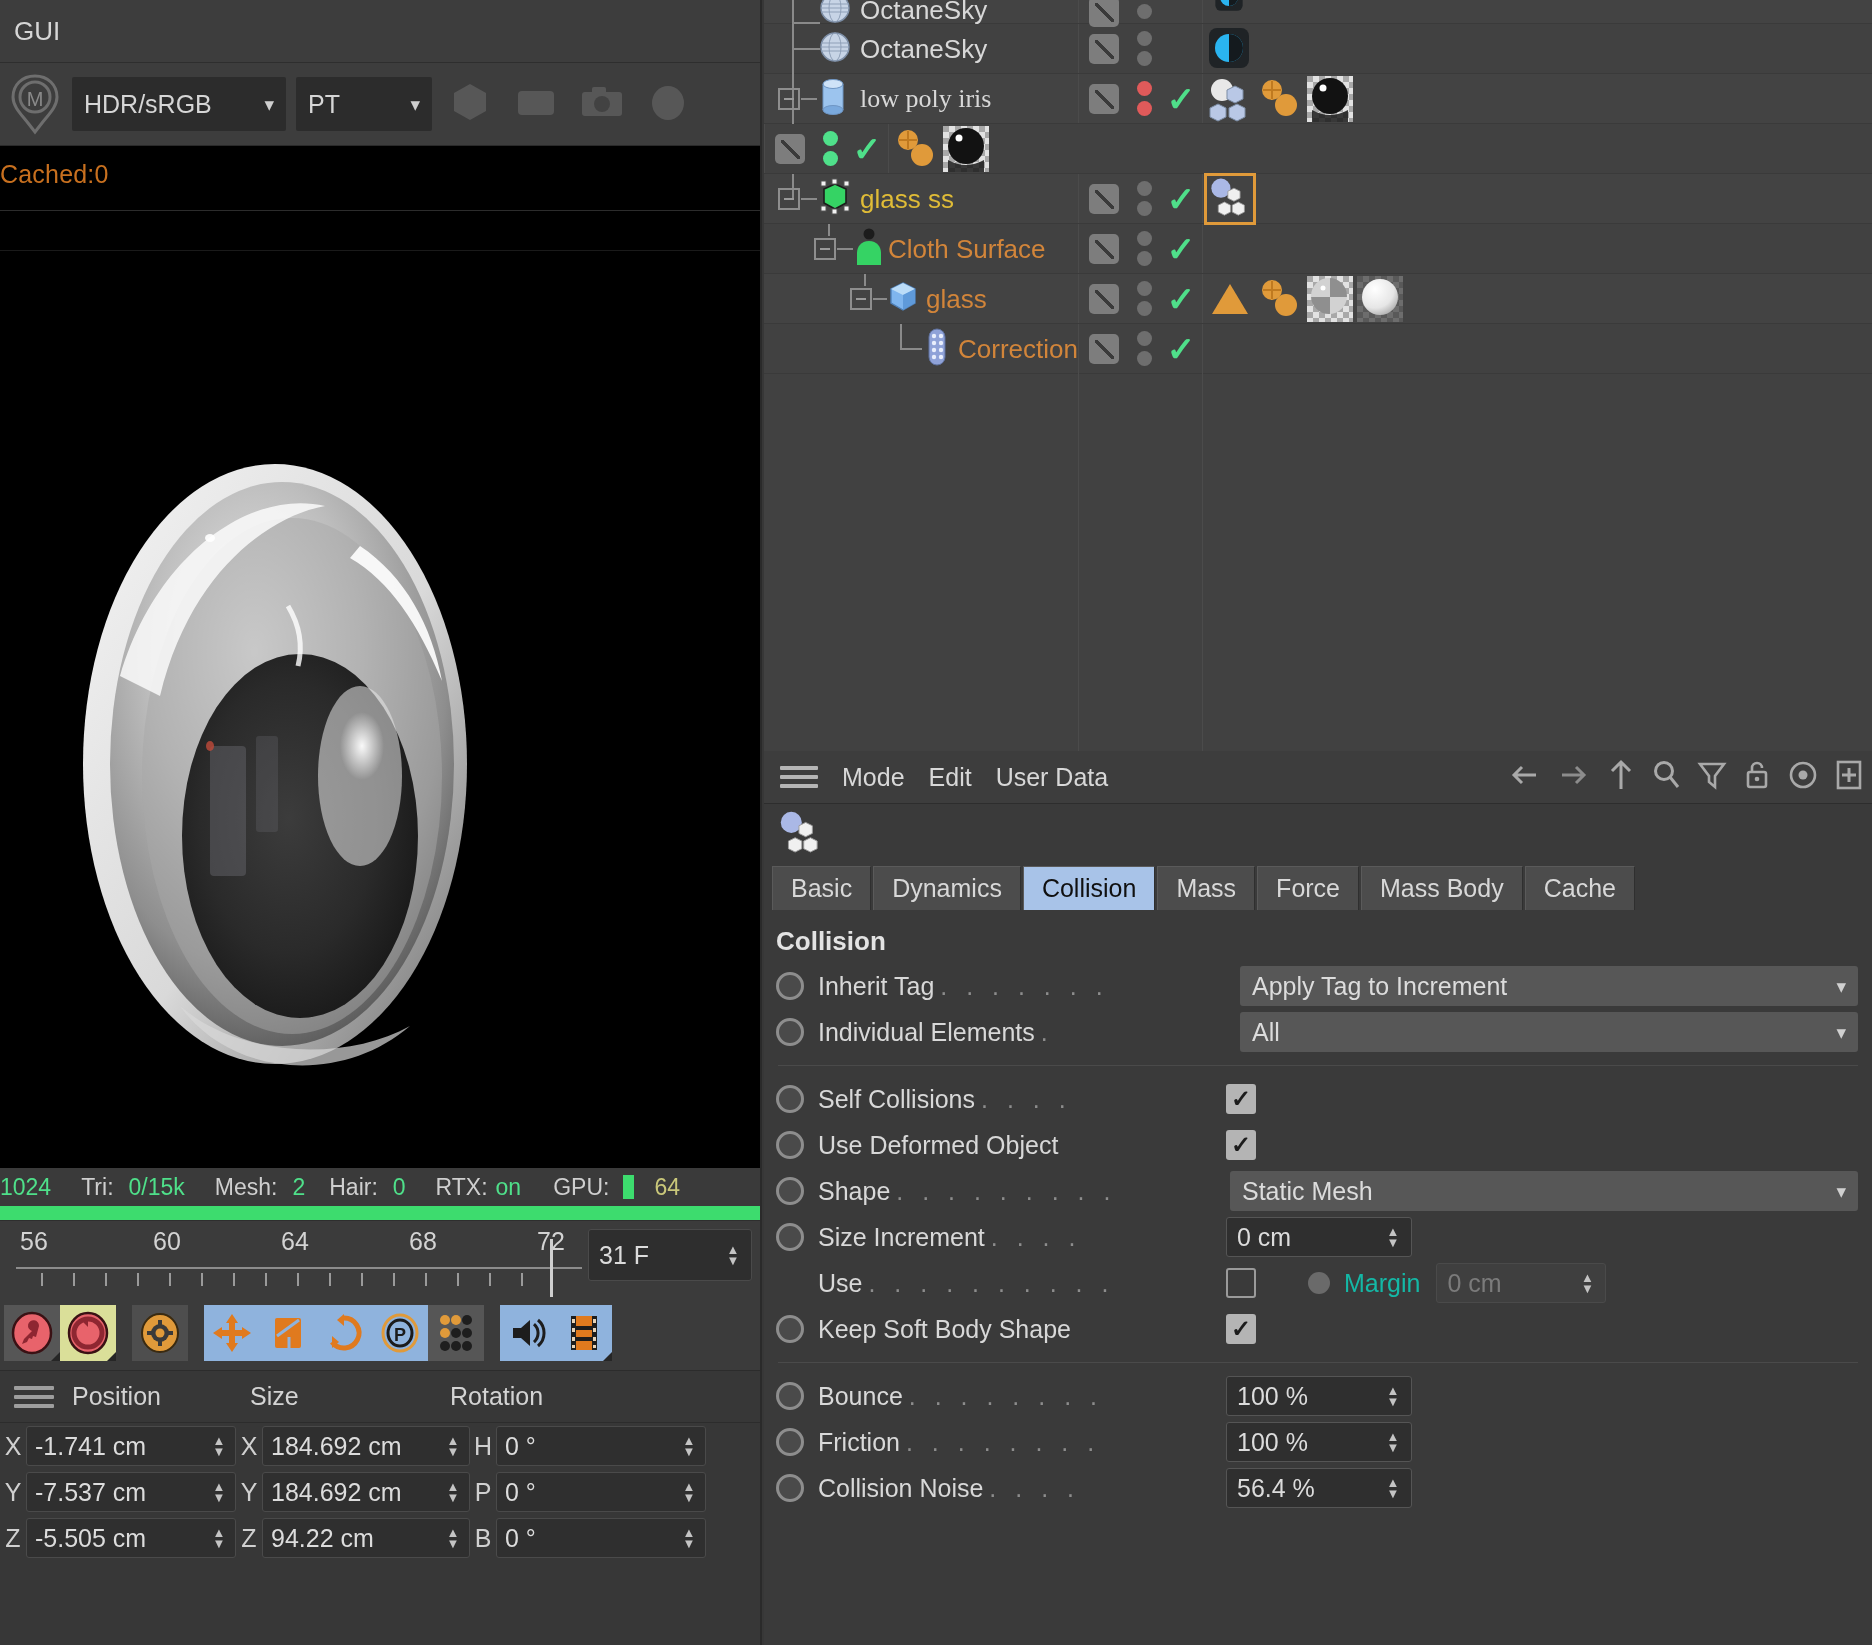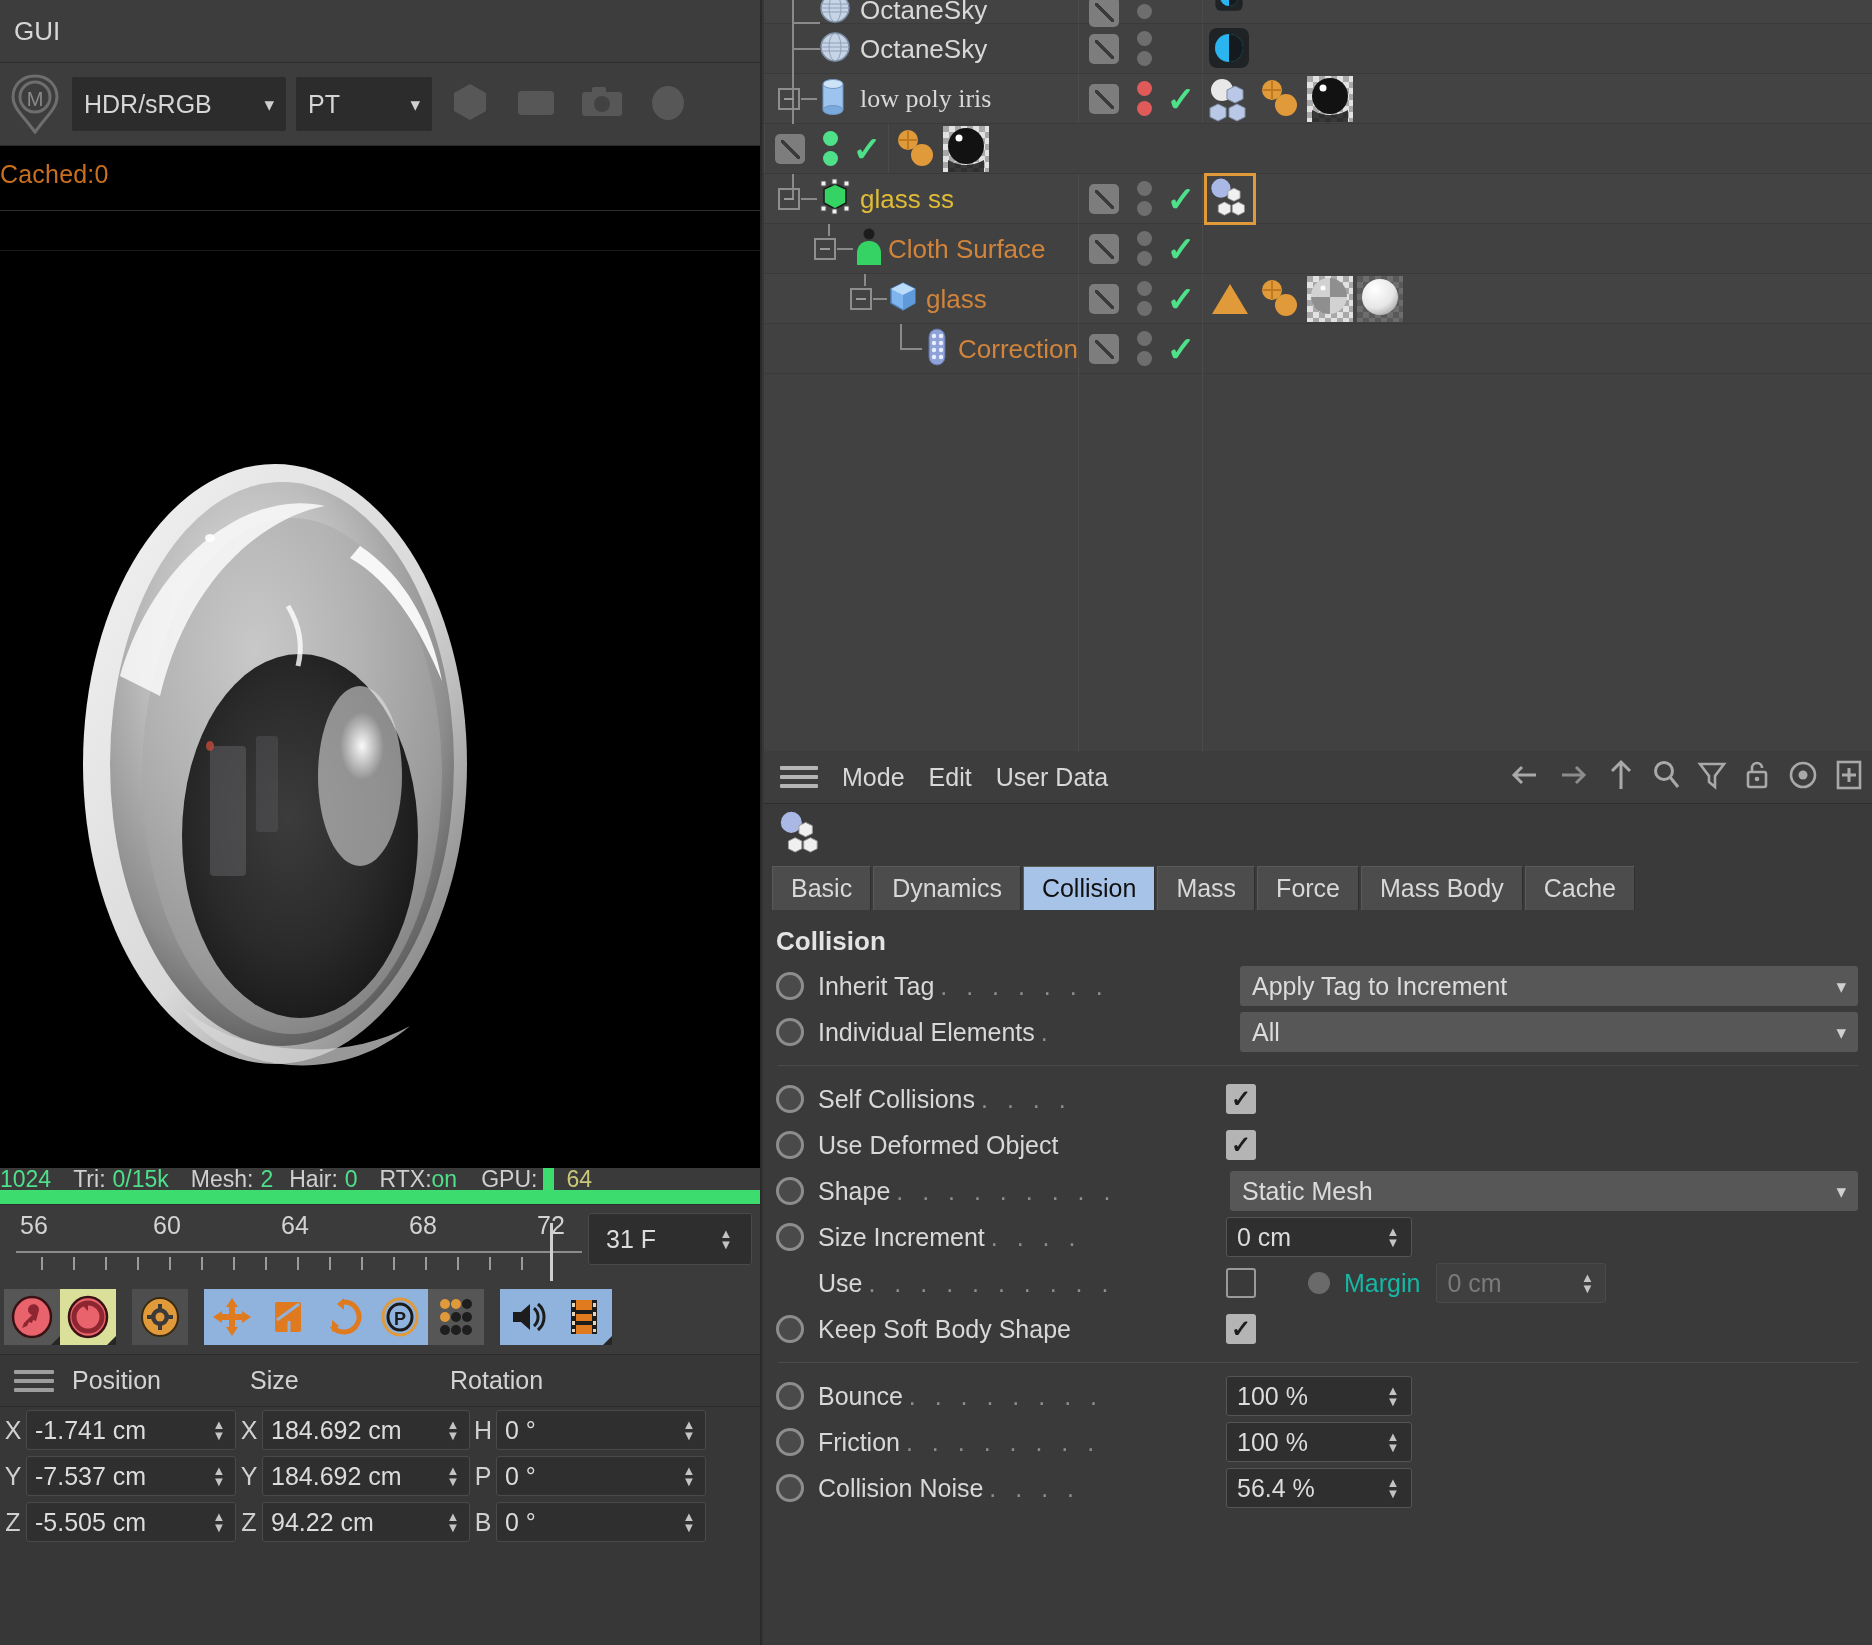--- a/index.html
+++ b/index.html
@@ -47,44 +47,44 @@
   #cached-label {
     position: absolute; left: 0; top: 14px;
     color: #c8701f; font-size: 25px; letter-spacing: .2px;
   }
   #vp-divider1 { position:absolute; left:0; top:64px; width:100%; height:1px; background:#2c2c2c;}
   #vp-divider2 { position:absolute; left:0; top:104px; width:100%; height:1px; background:#1a1a1a;}
   .glass-render { position: absolute; left: 60px; top: 300px; }
 
   
   #status-bar {
-    height: 22px; background: #3a3a3a;
+    height: 38px; background: #3a3a3a;
     display: flex; align-items: center; font-size: 23px;
-    color: #cfcfcf; gap: 0px; padding-left: 0px;
+    color: #cfcfcf; gap: 8px; padding-left: 0px;
   }
   #status-bar .seg { white-space: nowrap; }
   #status-bar .g { color: #4fe08a; }
   #status-bar .y { color: #c9c77a; }
   #gpu-bar { display:inline-block; width:11px; height:24px; background:#3ddc6e; vertical-align:-4px; margin:0 6px;}
   #progress-strip { height: 14px; background: #3ddc6e; }
 
   
   #timeline {
     position: relative; height: 76px; background: #3b3b3b;
     border-top: 1px solid #2e2e2e;
   }
   #tl-ruler { position: absolute; left:12px; top:0; width: 584px; height: 76px; }
   .tl-num { position: absolute; top: 6px; color: #d3d3d3; font-size: 25px; }
   #tl-axis { position:absolute; left: 4px; top: 46px; width: 566px; height: 2px; background:#8c8c8c;}
   .tl-tick { position:absolute; top: 52px; width:2px; height:13px; background:#9a9a9a;}
   #tl-playhead { position:absolute; left: 538px; top: 18px; width: 3px; height: 58px; background:#cfcfcf;}
   #frame-field {
     position: absolute; left: 588px; top: 8px; width: 164px; height: 52px;
     background: #2e2e2e; border: 1px solid #4a4a4a; border-radius: 3px;
-    display:flex; align-items:center; padding: 0 17px;
+    display:flex; align-items:center; padding: 0 10px;
   }
   #frame-field .val { color: #dcdcdc; font-size: 25px; flex: 1; }
   .spin { width: 16px; display:flex; flex-direction: column; align-items:center; gap:2px;}
   .spin i { font-style: normal; color: #c4c4c4; font-size: 13px; line-height: 9px;}
 
   
   #icon-toolbar {
     height: 74px; background: #3b3b3b; display:flex; align-items:center;
     padding-left: 4px; gap: 0;
   }

